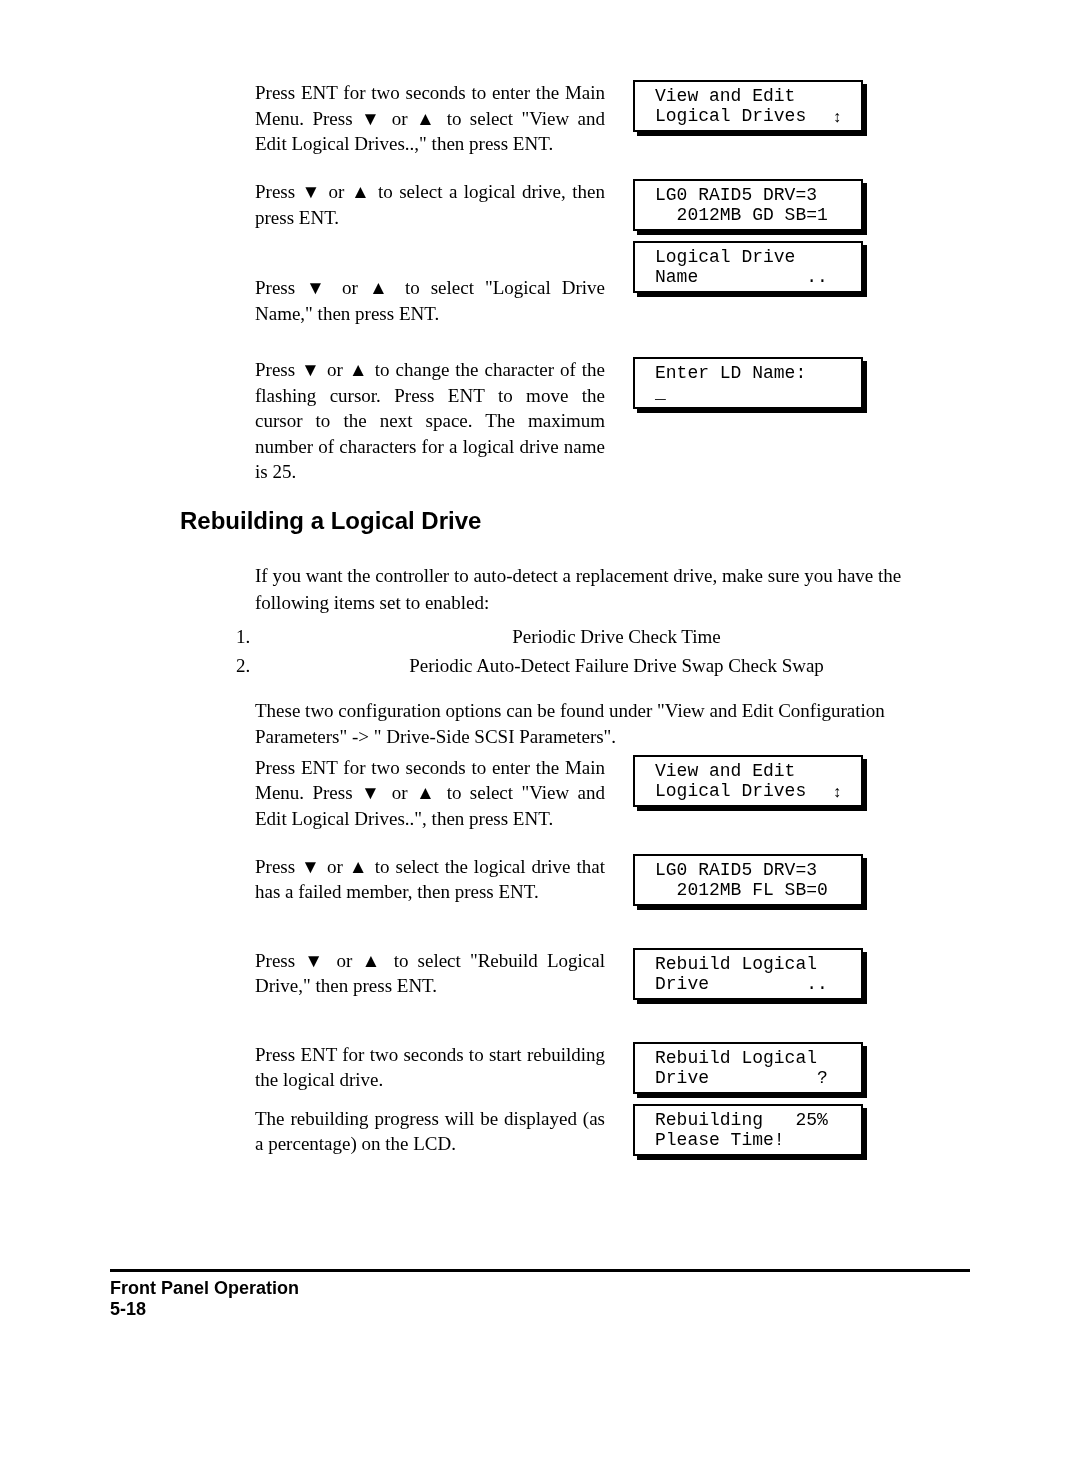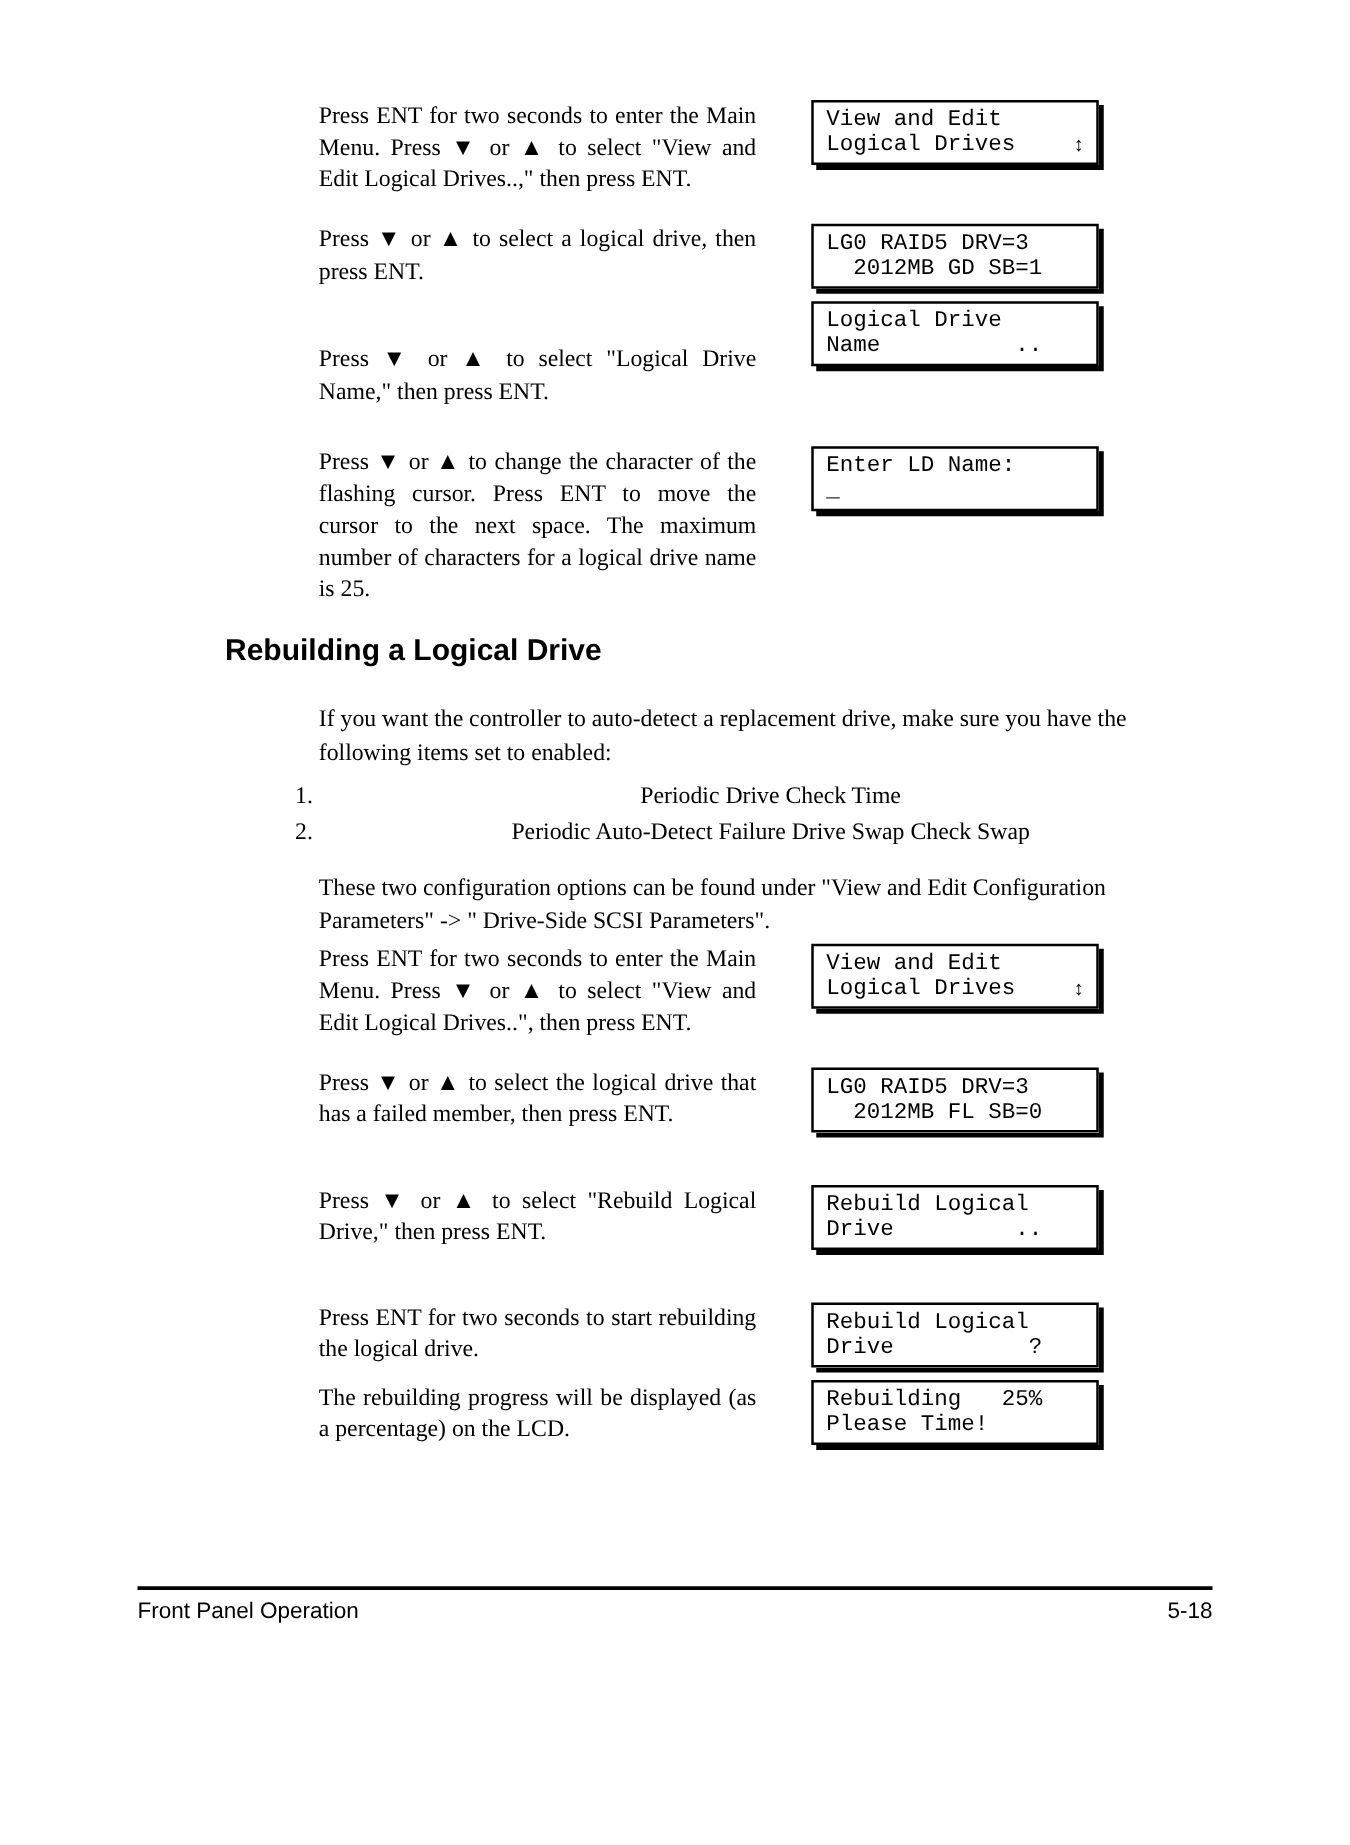--- a/index.html
+++ b/index.html
@@ -16,37 +16,37 @@
   }
   h2.section-head {
     font-family: Arial, Helvetica, sans-serif;
     font-weight: bold;
     font-size: 24px;
     margin: 0 0 28px 0;
   }
   .block {
     display: flex;
     align-items: flex-start;
-    gap: 44px;
+    gap: 28px;
     margin-bottom: 22px;
   }
   .block .txt {
     flex: 0 0 350px;
     font-size: 19px;
     line-height: 1.35;
     text-align: justify;
     padding-left: 75px;
   }
   .block .lcd-col {
     flex: 0 0 auto;
   }
   .lcd-wrap {
     border: 2px solid #000;
     box-shadow: 4px 4px 0 #000;
-    padding: 4px 10px;
+    padding: 4px 20px;
     width: 230px;
     box-sizing: border-box;
     margin-bottom: 20px;
   }
   .lcd-wrap.tight { margin-bottom: 10px; }
   .lcd-line {
     font-family: "Courier New", Courier, monospace;
     font-size: 18px;
     white-space: pre;
   }
@@ -72,21 +72,22 @@
   }
   ol.numlist li { padding-left: 8px; margin-bottom: 2px; }
   .footer-bar {
     border-top: 3px solid #000;
     margin: 50px 110px 0 110px;
     display:flex;
     justify-content: space-between;
     padding: 6px 0 40px;
     font-family: Arial, Helvetica, sans-serif;
     font-size: 18px;
-    font-weight: normal;
+    font-weight: bold;
+    flex-direction: column;
   }
 </style>
 </head>
 <body>
 
 <div class="page">
 
 
   <div class="block">
     <div class="txt">Press ENT for two seconds to enter the Main Menu.  Press ▼ or ▲ to select "View and Edit Logical Drives..," then press ENT.</div>

